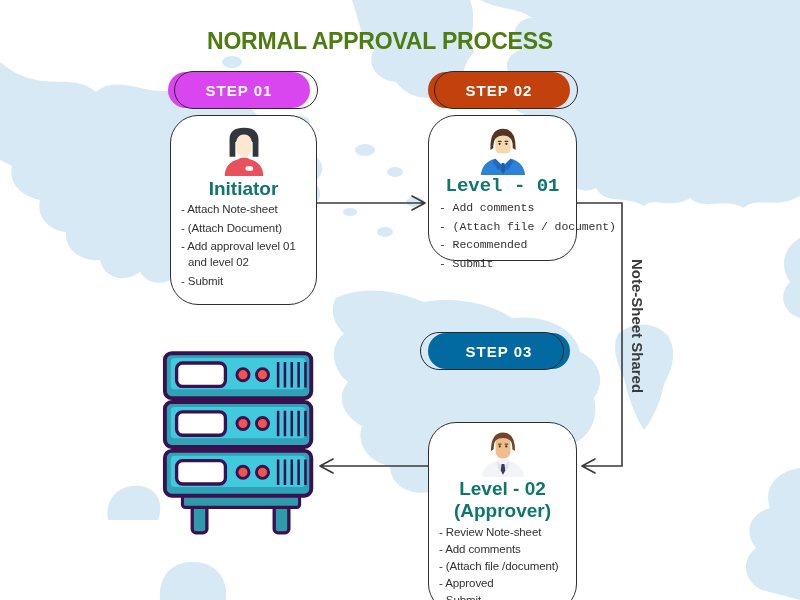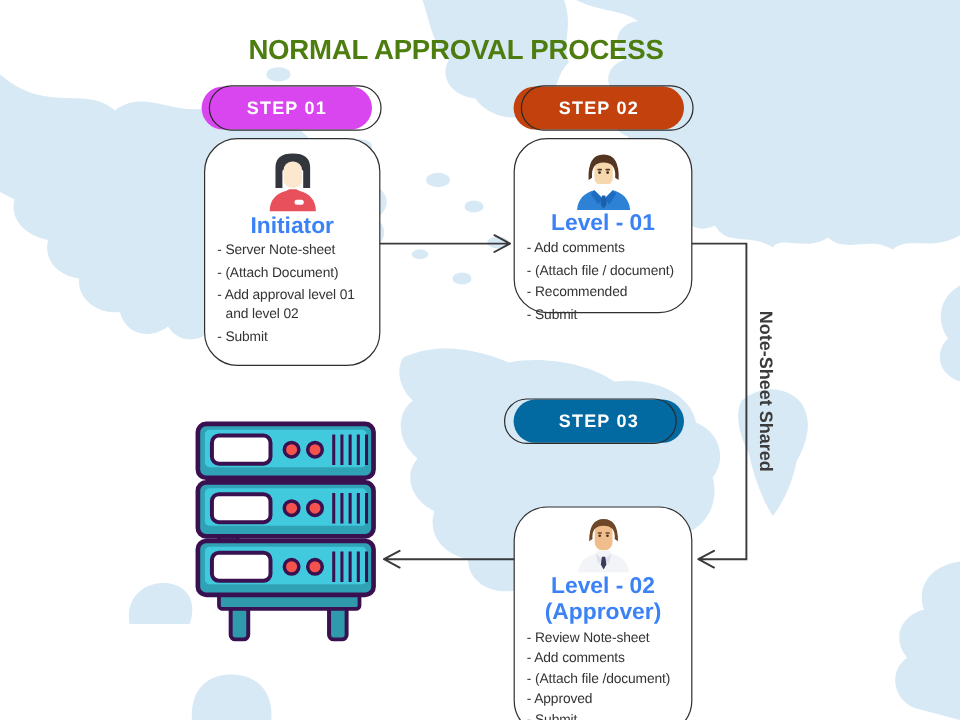--- a/index.html
+++ b/index.html
@@ -29,26 +29,26 @@
   .badge-step1{left:168px;top:72px;background:#d946ef;}
   .badge-step2{left:428px;top:72px;background:#c2410c;}
   .badge-step3{left:428px;top:333px;background:#0369a1;}
 
   .card{
     position:absolute;background:#ffffff;border:1.4px solid #2f2f2f;
     border-radius:28px;z-index:2;box-sizing:border-box;
     display:flex;flex-direction:column;align-items:center;
   }
   .card-initiator{left:170px;top:115px;width:147px;height:190px;}
-  .card-level1{left:428px;top:115px;width:149px;height:146px;}
+  .card-level1{left:428px;top:115px;width:149px;height:146px;font-family:Liberation Mono, monospace;}
   .card-level2{left:428px;top:377px;width:149px;height:190px;margin-top:45px;}
   .avatar{margin-top:7px;flex:0 0 auto;}
   .card-level2 .avatar{margin-top:4px;}
   .card-title{
-    font-size:19px;font-weight:bold;color:#3b82f6;line-height:1.12;
+    font-size:19px;font-weight:bold;color:#0f766e;line-height:1.12;
     text-align:left;margin-top:1px;
   }
   .card ul{
     list-style:none;margin:4px 0 0 0;padding:0 2px 0 10px;
     align-self:stretch;
   }
   .card li{
     font-size:11.5px;color:#333333;line-height:1.18;margin-bottom:5px;
     white-space:nowrap;letter-spacing:-0.1px;
   }
@@ -132,21 +132,21 @@
 
   <div class="card card-initiator">
     <svg class="avatar" width="52" height="54" viewBox="0 0 54 54" aria-hidden="true">
       <path d="M12,34 L12,16 Q12,4 27,4 Q42,4 42,16 L42,34 L36,34 L36,19 Q32,15 27,15 Q22,15 18,19 L18,34 Z" fill="#34363E"></path>
       <rect x="19" y="11" width="16" height="23" rx="7.5" fill="#FBE8CE"></rect>
       <path d="M7,54 C7,44 13,38.5 21,36.5 L24,35 L30,35 L33,36.5 C41,38.5 47,44 47,54 Z" fill="#E8505B"></path>
       <rect x="28.5" y="44" width="8" height="4.5" rx="2" fill="#ffffff"></rect>
     </svg>
     <div class="card-title">Initiator</div>
     <ul>
-      <li>- Server Note-sheet</li>
+      <li>- Attach Note-sheet</li>
       <li>- (Attach Document)</li>
       <li>- Add approval level 01</li>
       <li class="cont">and level 02</li>
       <li>- Submit</li>
     </ul>
   </div>
 
   <div class="card card-level1">
     <svg class="avatar" width="56" height="52" viewBox="0 0 58 54" aria-hidden="true">
       <rect x="21" y="11" width="16" height="22" rx="7" fill="#F6D8AE"></rect>

